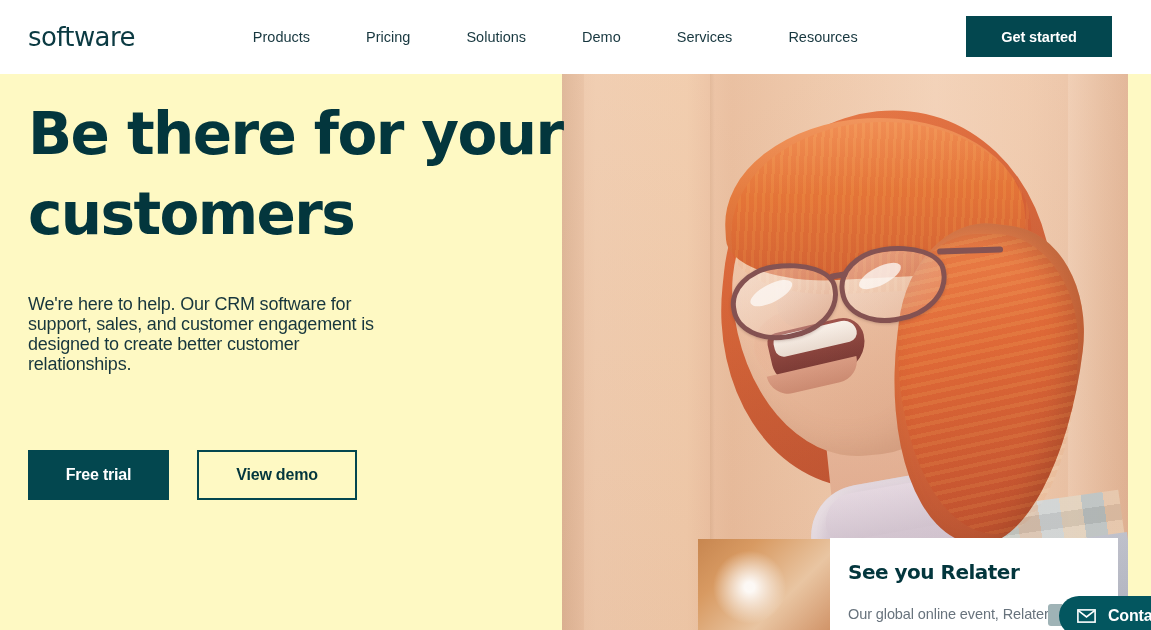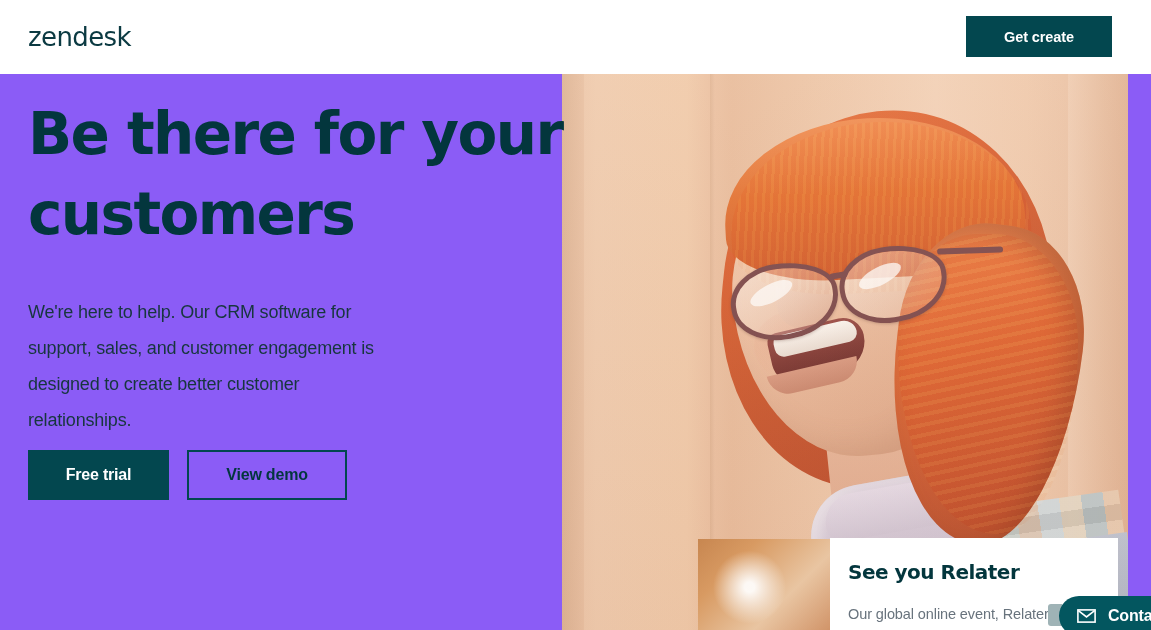--- a/index.html
+++ b/index.html
@@ -50,21 +50,21 @@
     display:flex; align-items:center; justify-content:center;
     cursor:pointer;
     letter-spacing:-0.1px;
   }
 
   
   .hero {
     position:absolute;
     top:74px; left:0;
     width:1151px; height:556px;
-    background:#8b5cf6;
+    background:#fef9c3;
     overflow:hidden;
   }
 
   
   .hero-photo {
     position:absolute;
     left:562px; top:0;
     width:566px; height:556px;
     overflow:hidden;
     background:#EBBFA0;
@@ -269,25 +269,25 @@
     font-size:58px;
     line-height:80px;
     font-weight:700;
     letter-spacing:-1.6px;
     color:#03363D;
   }
   .hero-sub {
     position:absolute; left:28px; top:220px;
     width:370px;
     font-size:18px;
-    line-height:36px;
+    line-height:20px;
     color:#17363D;
     letter-spacing:-0.2px;
   }
-  .cta-row { position:absolute; left:28px; top:376px; display:flex; gap:18px;align-items:flex-end; }
+  .cta-row { position:absolute; left:28px; top:376px; display:flex; gap:28px;align-items:flex-end; }
   .btn-primary {
     width:141px; height:50px;
     background:#03474F; color:#fff;
     font-size:16px; font-weight:700;
     display:flex; align-items:center; justify-content:center;
     cursor:pointer; letter-spacing:-0.2px;
   }
   .btn-secondary {
     width:160px; height:50px;
     background:transparent;
@@ -359,22 +359,30 @@
     color:#ffffff; font-size:16px; font-weight:700;
     white-space:nowrap; letter-spacing:-0.2px;
   }
 </style>
 </head>
 <body>
 
 <div id="root">
 
   <div class="header">
-    <div class="logo">zendesk</div>
-    <div class="get-started">Get create</div>
+    <div class="logo">software</div>
+    <div class="nav">
+      <div class="nav-item">Products</div>
+      <div class="nav-item">Pricing</div>
+      <div class="nav-item">Solutions</div>
+      <div class="nav-item">Demo</div>
+      <div class="nav-item">Services</div>
+      <div class="nav-item">Resources</div>
+    </div>
+    <div class="get-started">Get started</div>
   </div>
 
   <div class="hero">
 
     <div class="hero-photo">
       <div class="photo-bg"></div>
       <div class="photo-wall-left"></div>
       <div class="photo-wall-strip"></div>
       <div class="photo-right-wall"></div>
 

